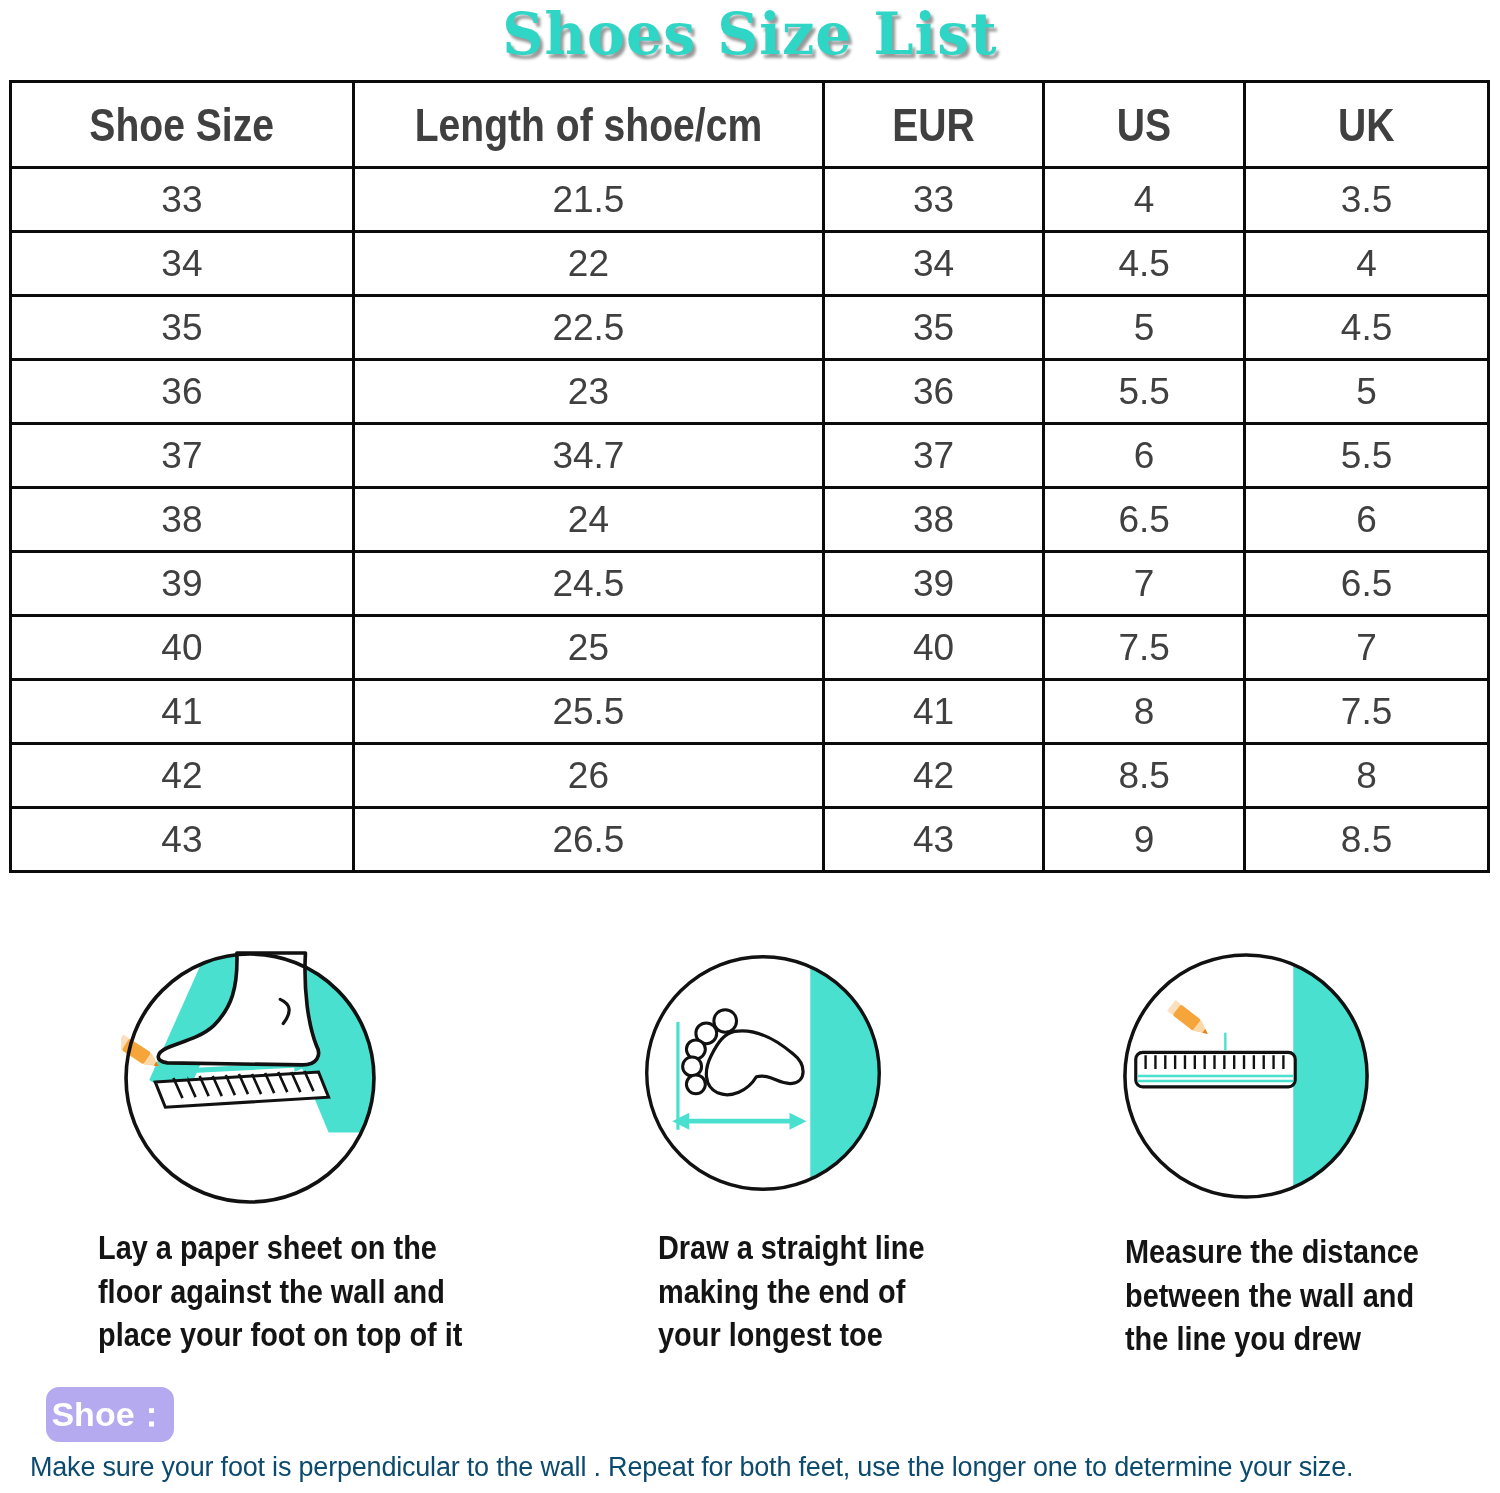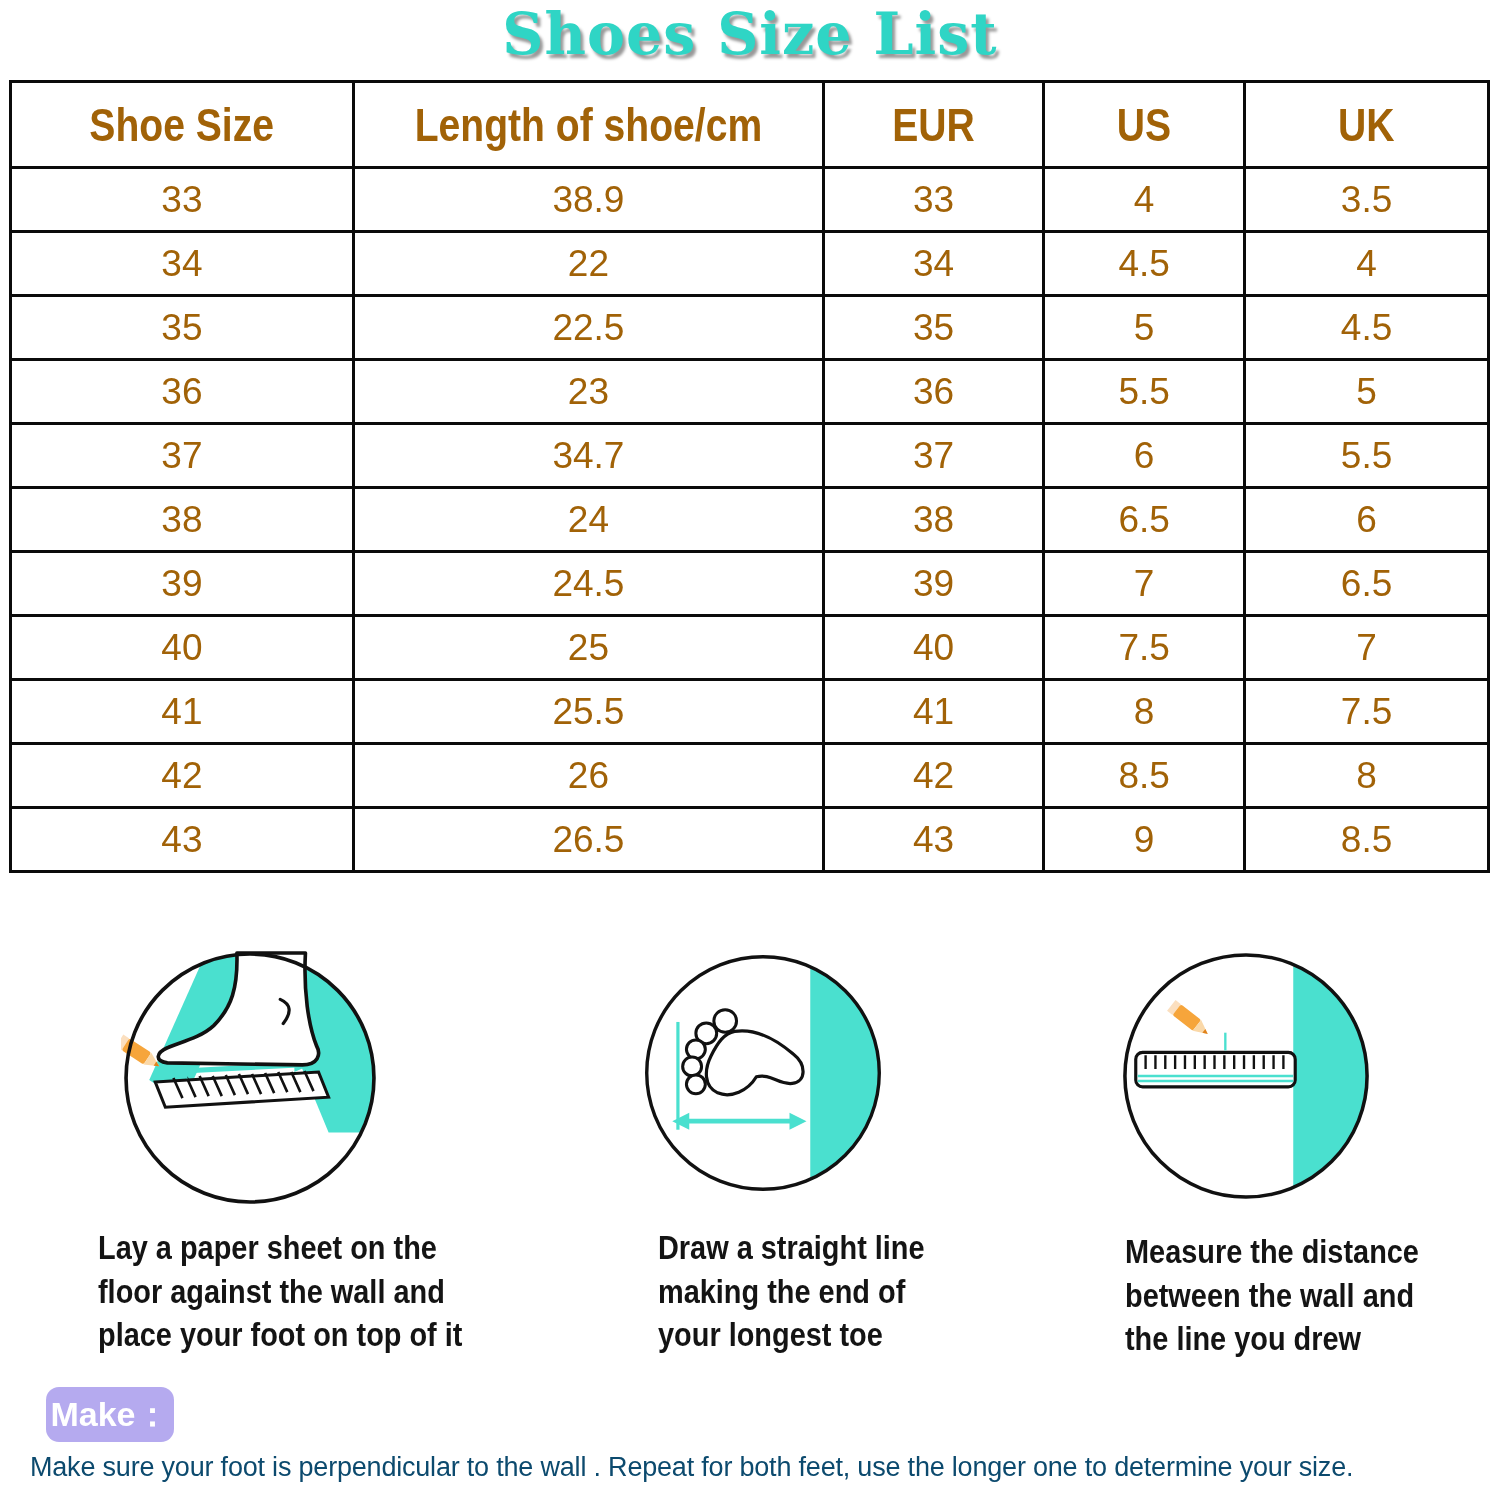--- a/index.html
+++ b/index.html
@@ -22,21 +22,21 @@
     color:var(--title-teal);
     text-shadow:3px 4px 3px #999;
   }
   
   table.size-table{
     position:absolute;left:9px;top:80px;width:1481px;
     border-collapse:collapse;table-layout:fixed;
   }
   table.size-table th,table.size-table td{
     border:3px solid var(--ink);text-align:center;vertical-align:middle;
-    background:#fff;color:#a16207;
+    background:#fff;color:#404040;
   }
   table.size-table th{height:86px;font-size:46px;font-weight:bold;}
   table.size-table th .cond{display:inline-block;transform:scaleX(.85);white-space:nowrap;}
   table.size-table td{height:64px;font-size:37px;font-weight:normal;}
   
   .circle{position:absolute;}
   .c1{left:121px;top:949px;width:258px;height:258px;}
   .c2{left:642px;top:952px;width:242px;height:242px;}
   .c3{left:1120px;top:950px;width:252px;height:252px;}
   .circle svg{width:100%;height:100%;display:block;}
@@ -78,21 +78,21 @@
           <th><span class="cond">Shoe Size</span></th>
           <th><span class="cond">Length of shoe/cm</span></th>
           <th><span class="cond">EUR</span></th>
           <th><span class="cond">US</span></th>
           <th><span class="cond">UK</span></th>
         </tr>
     </thead>
     <tbody>
         <tr>
           <td>33</td>
-          <td>38.9</td>
+          <td>21.5</td>
           <td>33</td>
           <td>4</td>
           <td>3.5</td>
         </tr>
         <tr>
           <td>34</td>
           <td>22</td>
           <td>34</td>
           <td>4.5</td>
           <td>4</td>
@@ -258,17 +258,17 @@
 making the end of
 your longest toe</span>
   </div>
   <div class="caption cap3">
     <span class="cond">Measure the distance
 between the wall and
 the line you drew</span>
   </div>
 
   <div class="tips-badge">
-    <span>Make：</span>
+    <span>Shoe：</span>
   </div>
   <div class="tips-text">Make sure your foot is perpendicular to the wall . Repeat for both feet, use the longer one to determine your size.</div>
 
 </div>
 
 </body></html>

